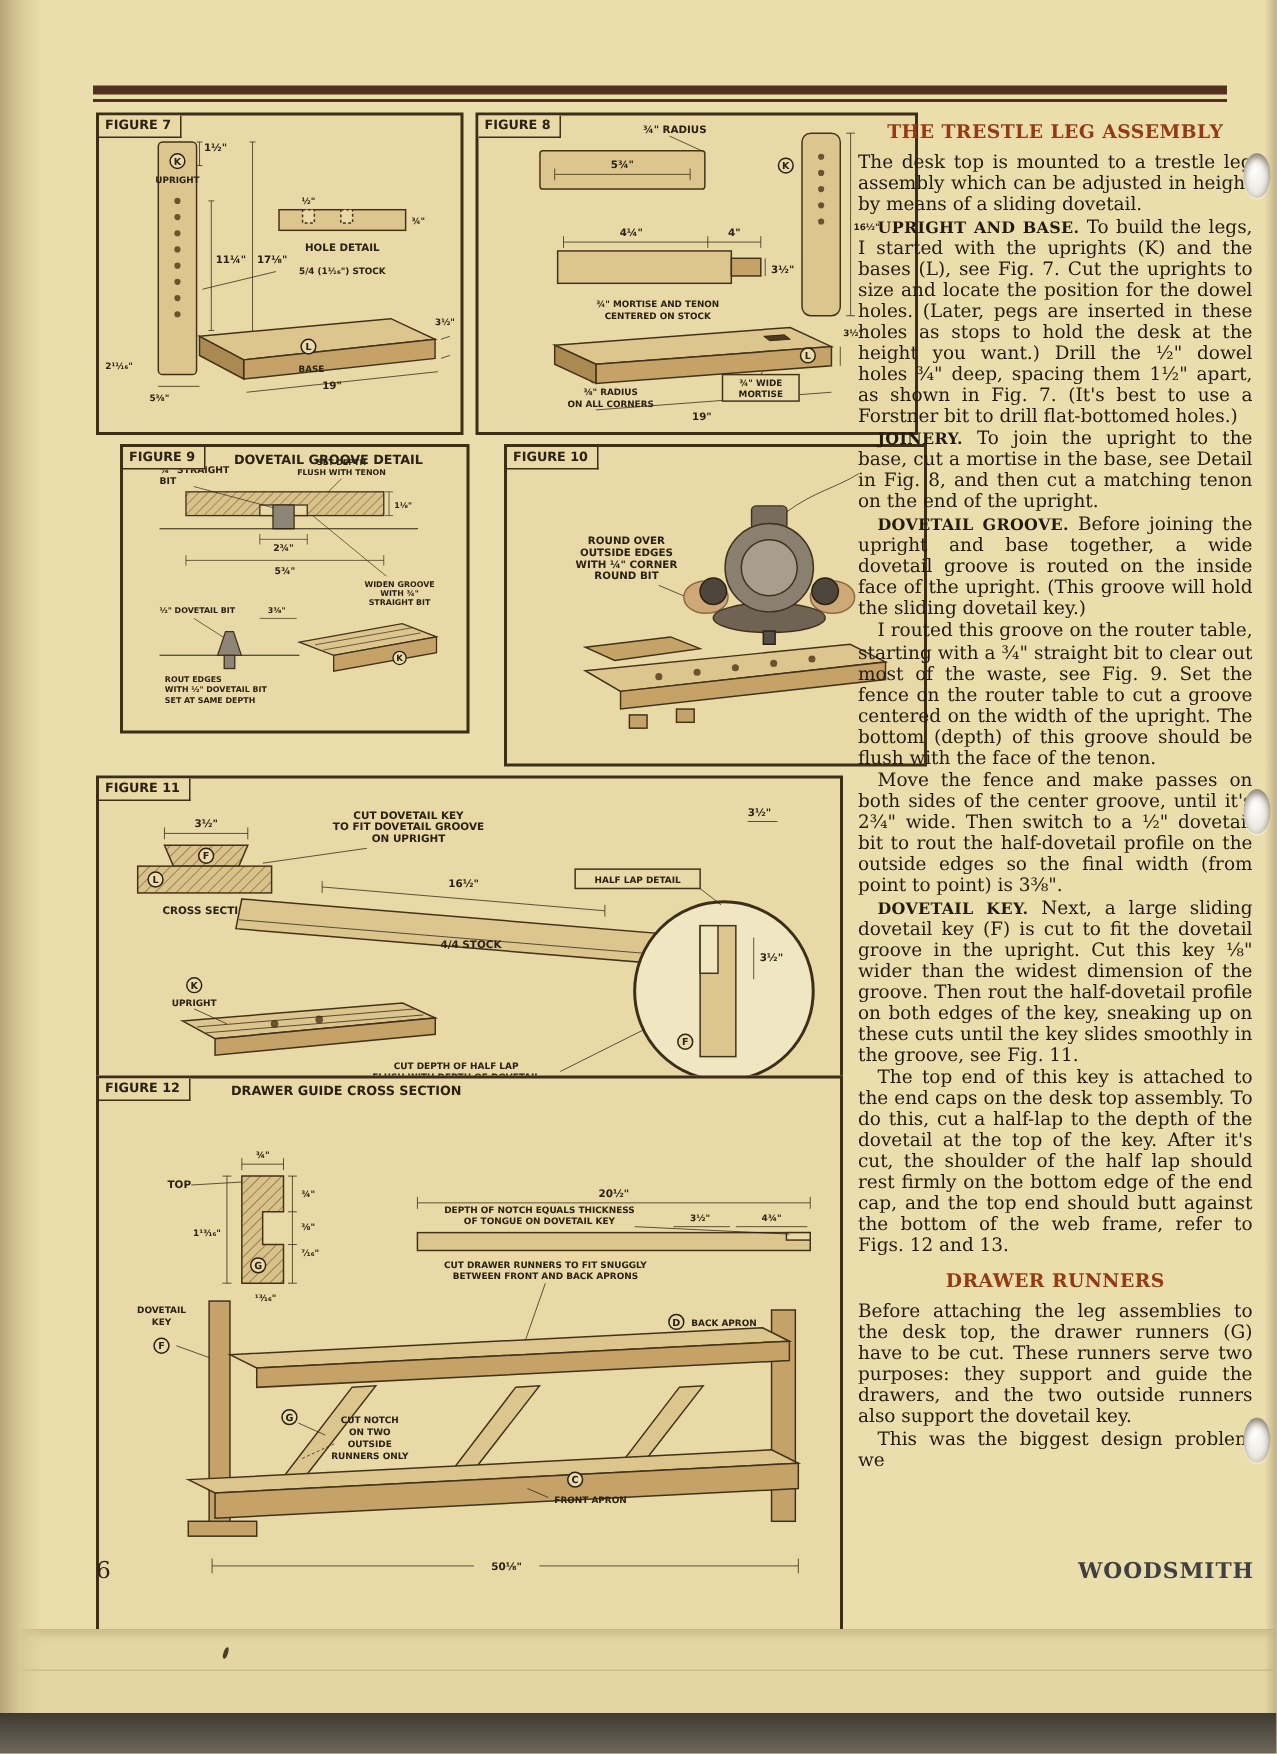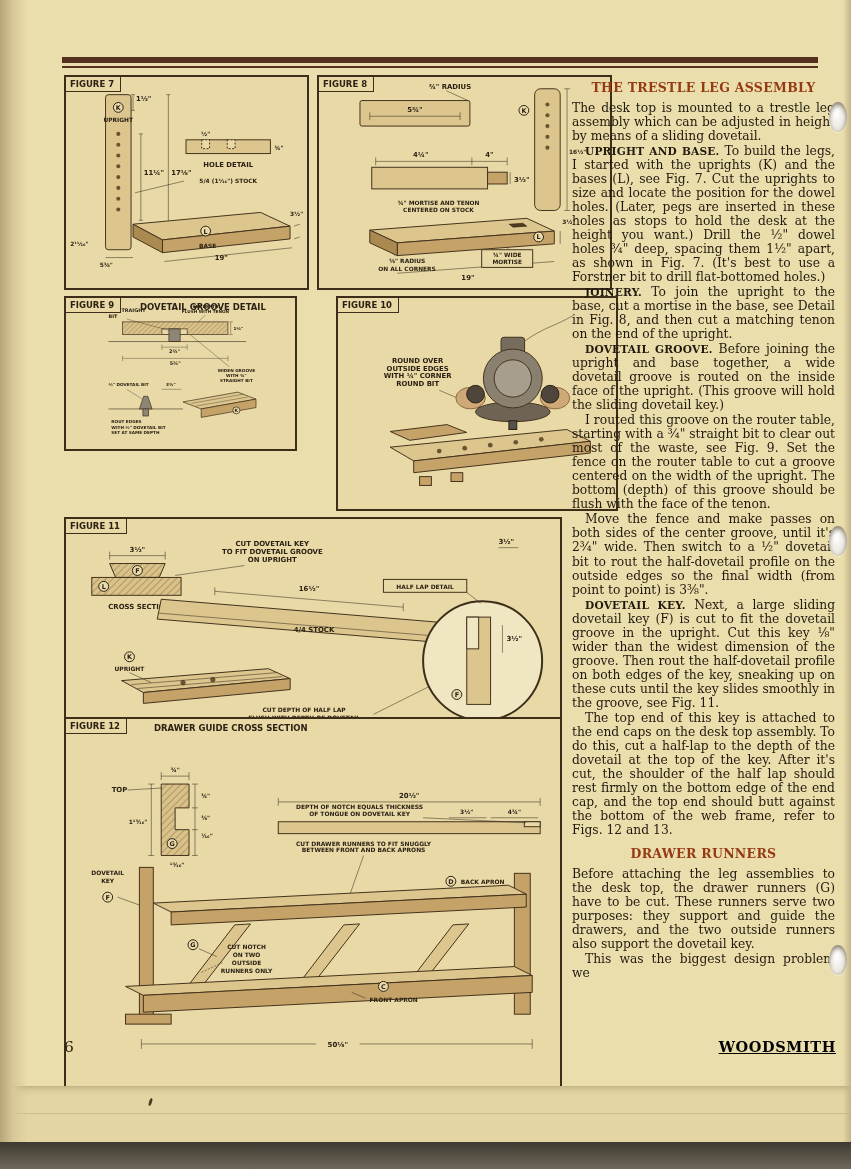--- a/index.html
+++ b/index.html
@@ -23,21 +23,21 @@
     background:#4a3b26; border-radius:60% 40% 60% 40%; transform:rotate(14deg); z-index:6; }
 
   .rule-thick { position:absolute; left:62px; top:57px; width:756px; height:6px; background:#54301f; }
   .rule-thin  { position:absolute; left:62px; top:66px; width:756px; height:2px; background:#54301f; }
 
   
   .figs { position:absolute; left:64px; top:75px; width:498px; height:956px; }
   .figbox { position:absolute; background:#e8d9a6; border:2px solid #3d2e19; box-sizing:border-box; }
   #fig7  { left:0;   top:0;   width:245px; height:215px;padding-left:12px; }
   #fig8  { left:253px;top:0;  width:295px; height:215px; }
-  #fig9  { left:0;   top:221px; width:233px; height:155px; }
+  #fig9  { left:16px;   top:221px; width:233px; height:193px; }
   #fig10 { left:253px;top:221px; width:282px; height:215px;margin-left:19px; }
   #fig11 { left:0;   top:442px; width:498px; height:228px; }
   #fig12 { left:0;   top:642px; width:498px; height:394px; }
   .figtab { position:absolute; top:0; left:0; z-index:2; padding:2px 6px 2px 4px;
     font:bold 8.5px "DejaVu Sans",sans-serif; color:#2b2114; background:#e8d9a6;
     border-right:1.5px solid #3d2e19; border-bottom:1.5px solid #3d2e19; }
   .figsub { position:absolute; top:4px; z-index:2; font:bold 8.5px "DejaVu Sans",sans-serif; color:#2b2114; }
   #fig9 .figsub { left:74px; } #fig12 .figsub { left:88px; }
   .figbox svg { position:absolute; left:0; top:0; width:100%; height:100%; }
 
@@ -62,21 +62,21 @@
   .sechead { font:bold 12.5px "DejaVu Serif",serif; color:#963a14; text-align:center;
     letter-spacing:.3px; margin:2px 0 6px; }
   .sechead.second { margin-top:9px; }
   .para { font-size:12.3px; line-height:1.14; text-align:justify; margin:0 0 1px; text-indent:13px; }
   .para.first { text-indent:0; }
   .lead { font-weight:bold; font-size:10.6px; letter-spacing:.2px; }
 
   .footer { position:absolute; left:64px; top:1038px; width:772px; display:flex;
     justify-content:space-between; align-items:baseline; z-index:3; }
   .pagenum { font:15.5px "DejaVu Serif",serif; color:#2b2114; }
-  .magname { font:bold 14.5px "DejaVu Serif",serif; letter-spacing:.6px; color:#000000;text-decoration:underline; }
+  .magname { font:bold 14.5px "DejaVu Serif",serif; letter-spacing:.6px; color:#404040; }
 </style>
 </head>
 <body>
 
 <div class="scan">
 
   <svg width="0" height="0" style="position:absolute">
     <defs>
       <pattern id="hatch" width="5" height="5" patternUnits="userSpaceOnUse" patternTransform="rotate(45)">
         <rect width="5" height="5" fill="#d9c28a"></rect>

